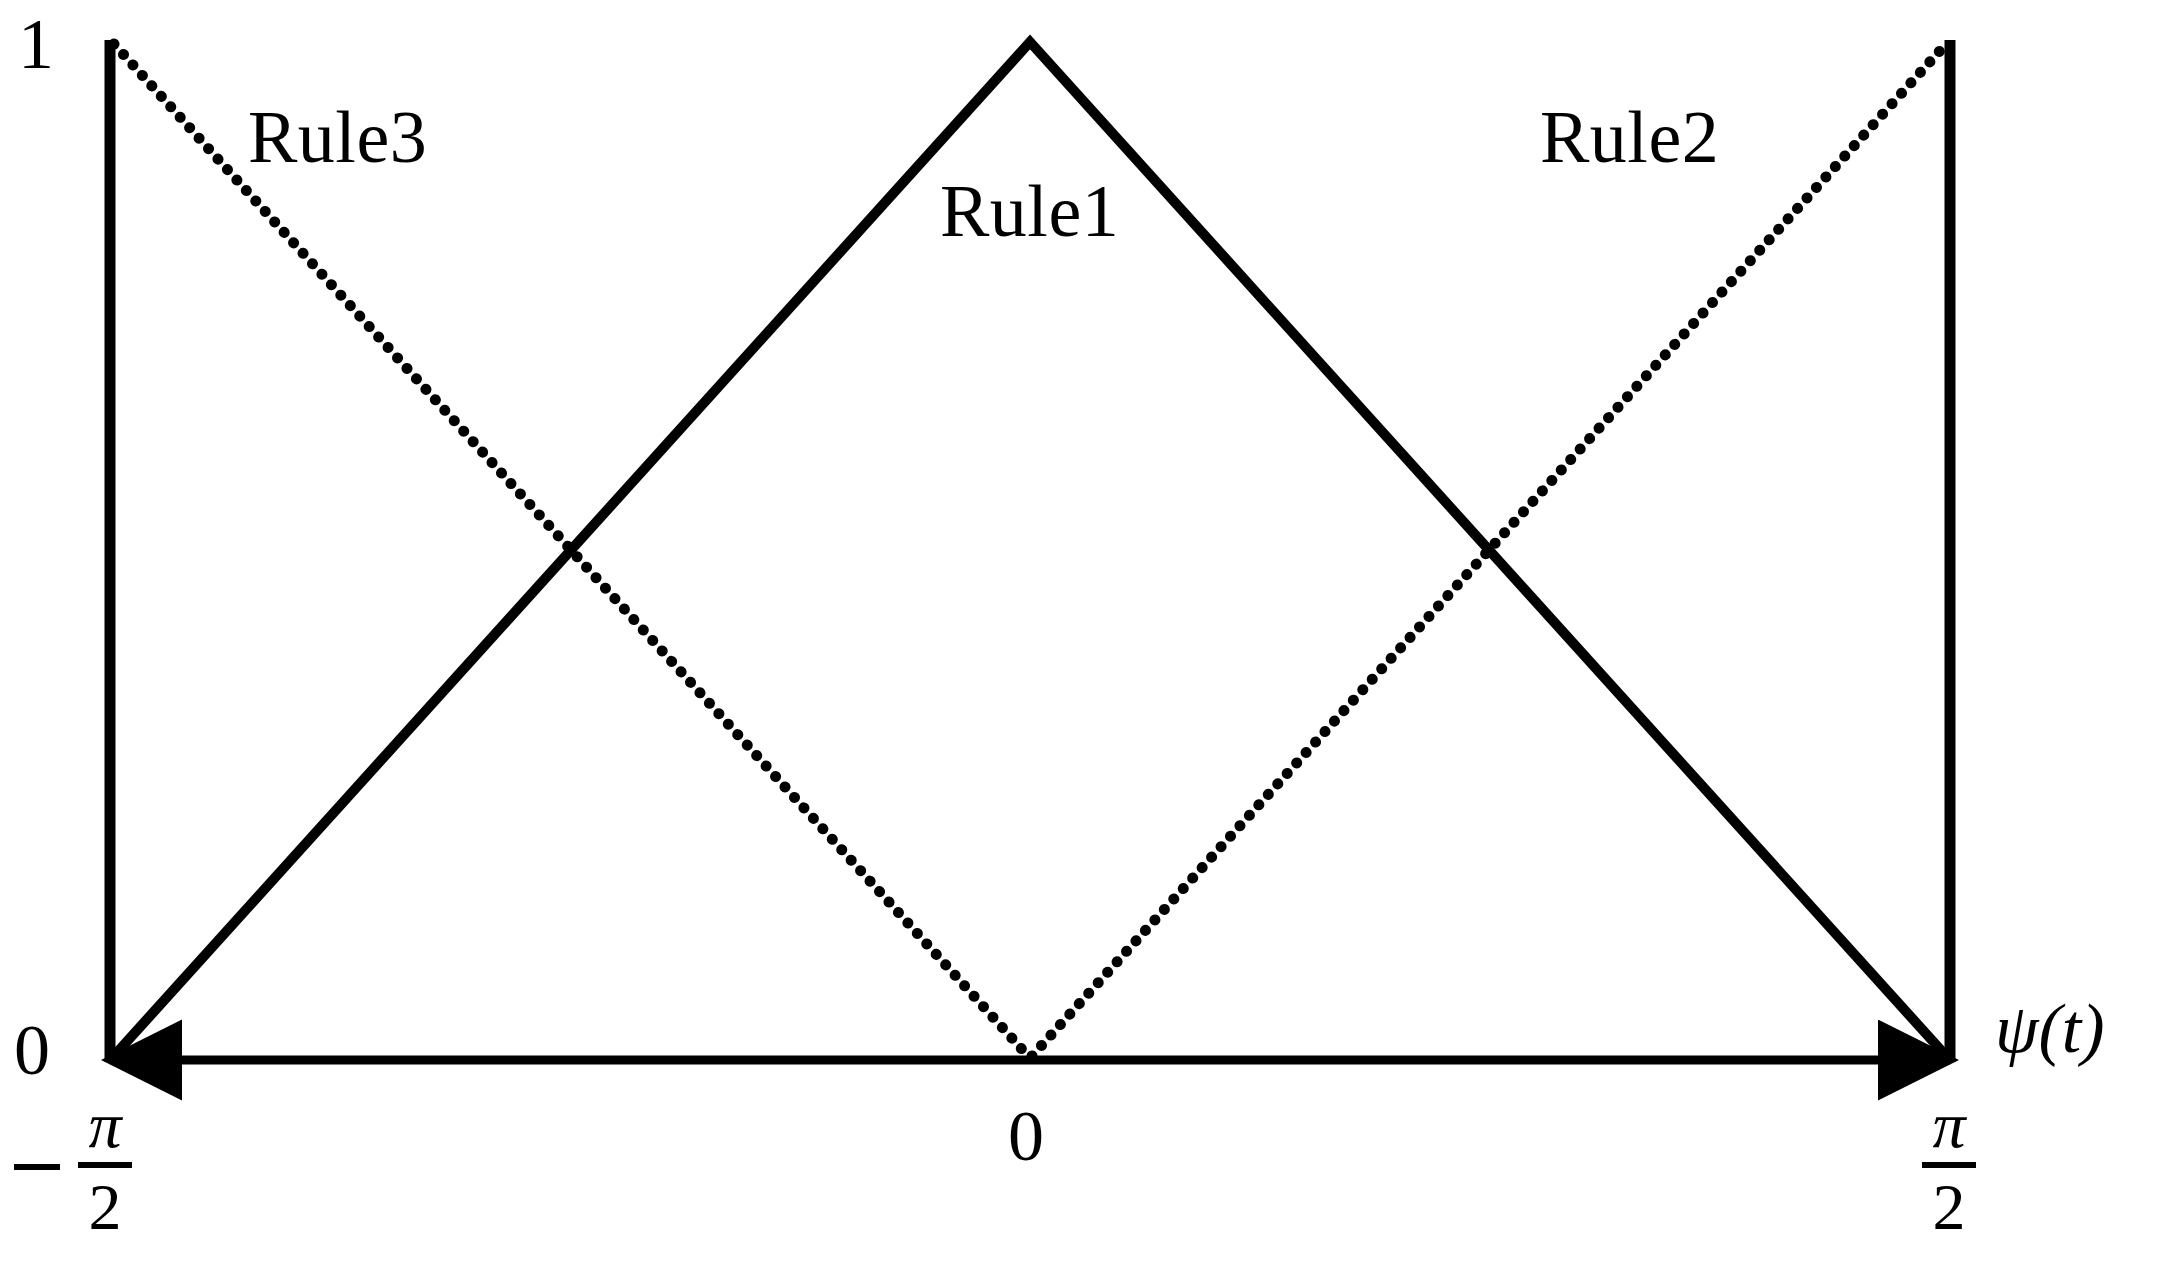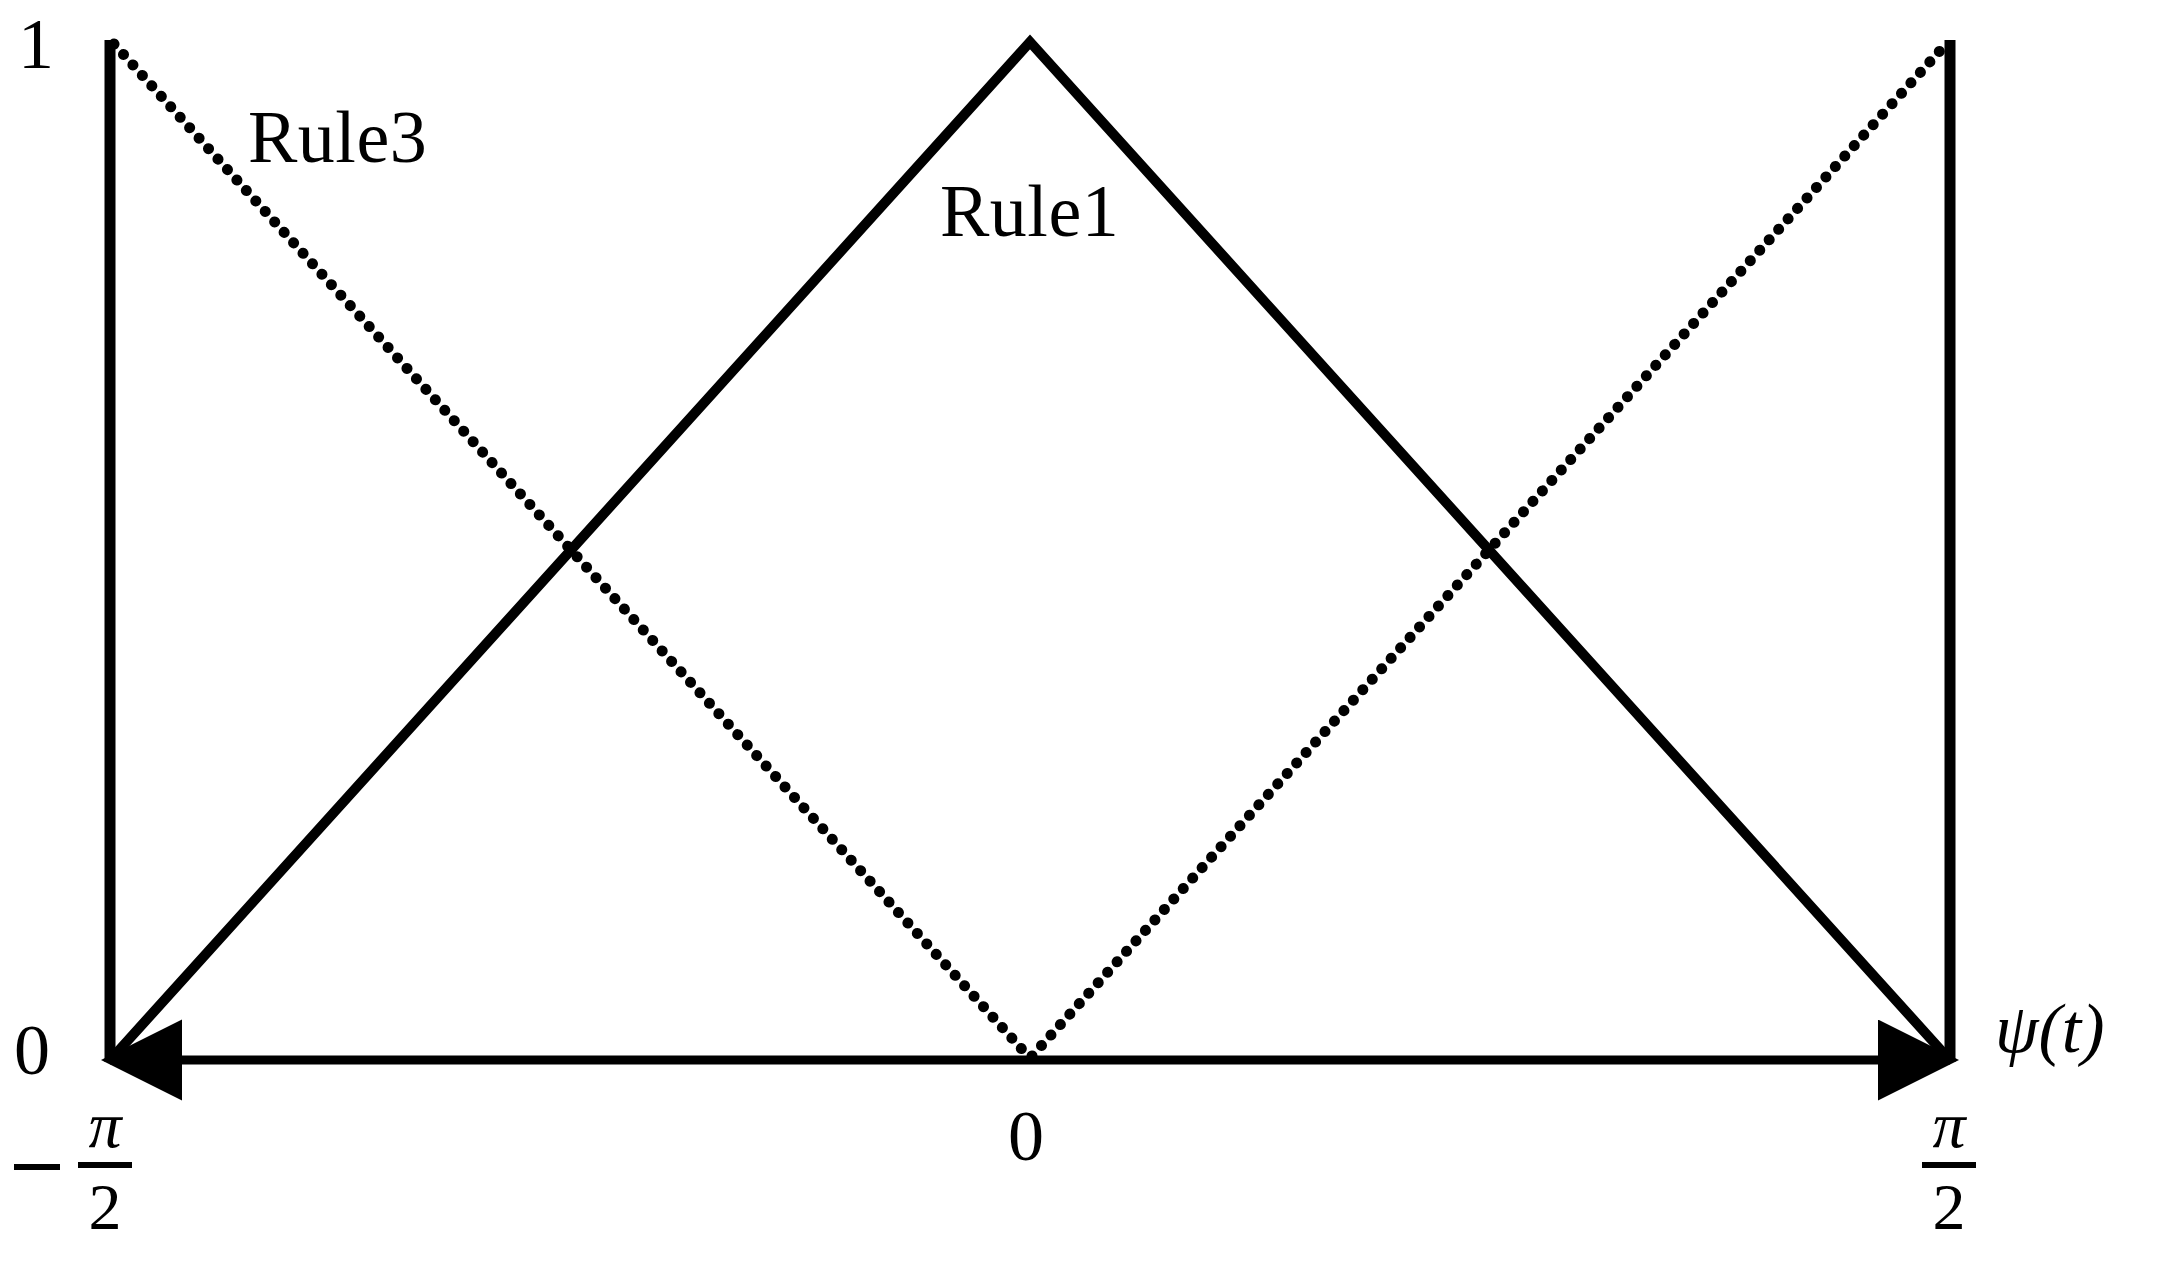--- a/index.html
+++ b/index.html
@@ -108,20 +108,21 @@
   </svg>
 
   <div class="txt tick-num" style="left:18px; top:8px;">1</div>
 
   <div class="txt tick-num" style="left:14px; top:1014px;">0</div>
 
   <div class="txt rule-label" style="left:248px; top:100px;">Rule3</div>
 
   <div class="txt rule-label" style="left:940px; top:174px;">Rule1</div>
 
+  <div class="txt rule-label" style="left:1540px; top:100px;">Rule2</div>
 
   <div class="txt axis-name" style="left:1995px; top:994px;text-align:right;">ψ(t)</div>
 
   <div class="minus-sign" style="left:14px; top:1164px;"></div>
   <div class="frac" style="left:78px; top:1092px;">
     <span class="num">π</span>
     <span class="bar"></span>
     <span class="den">2</span>
   </div>
 

